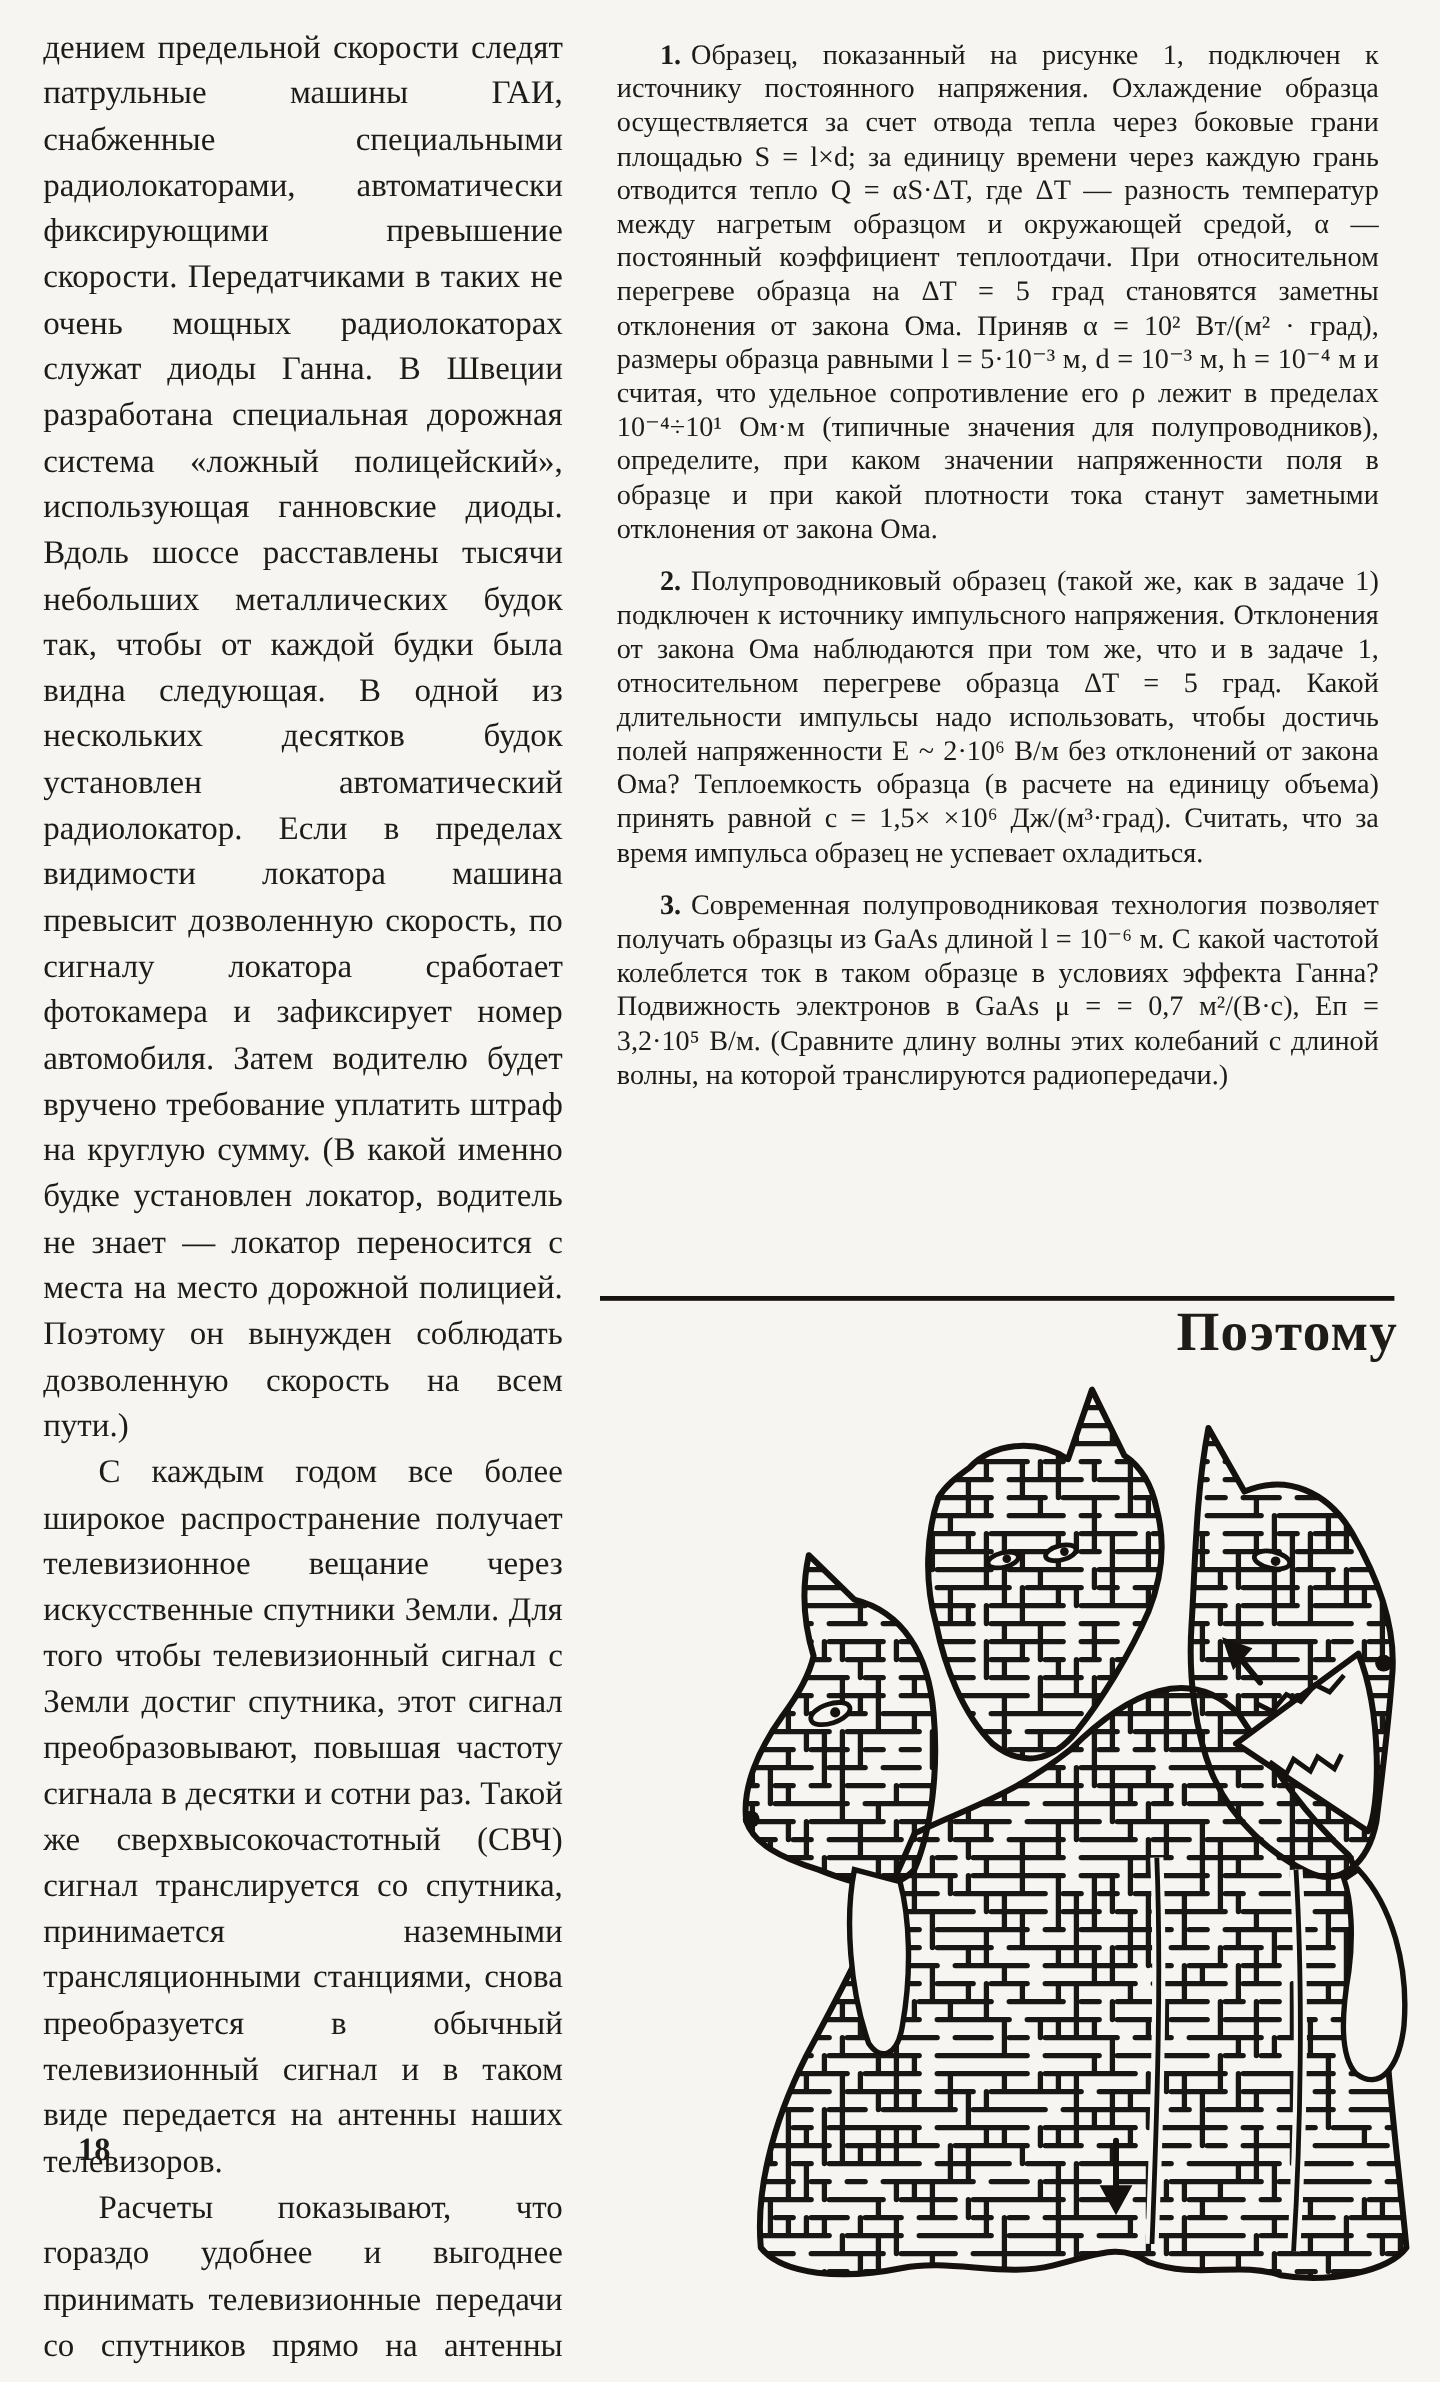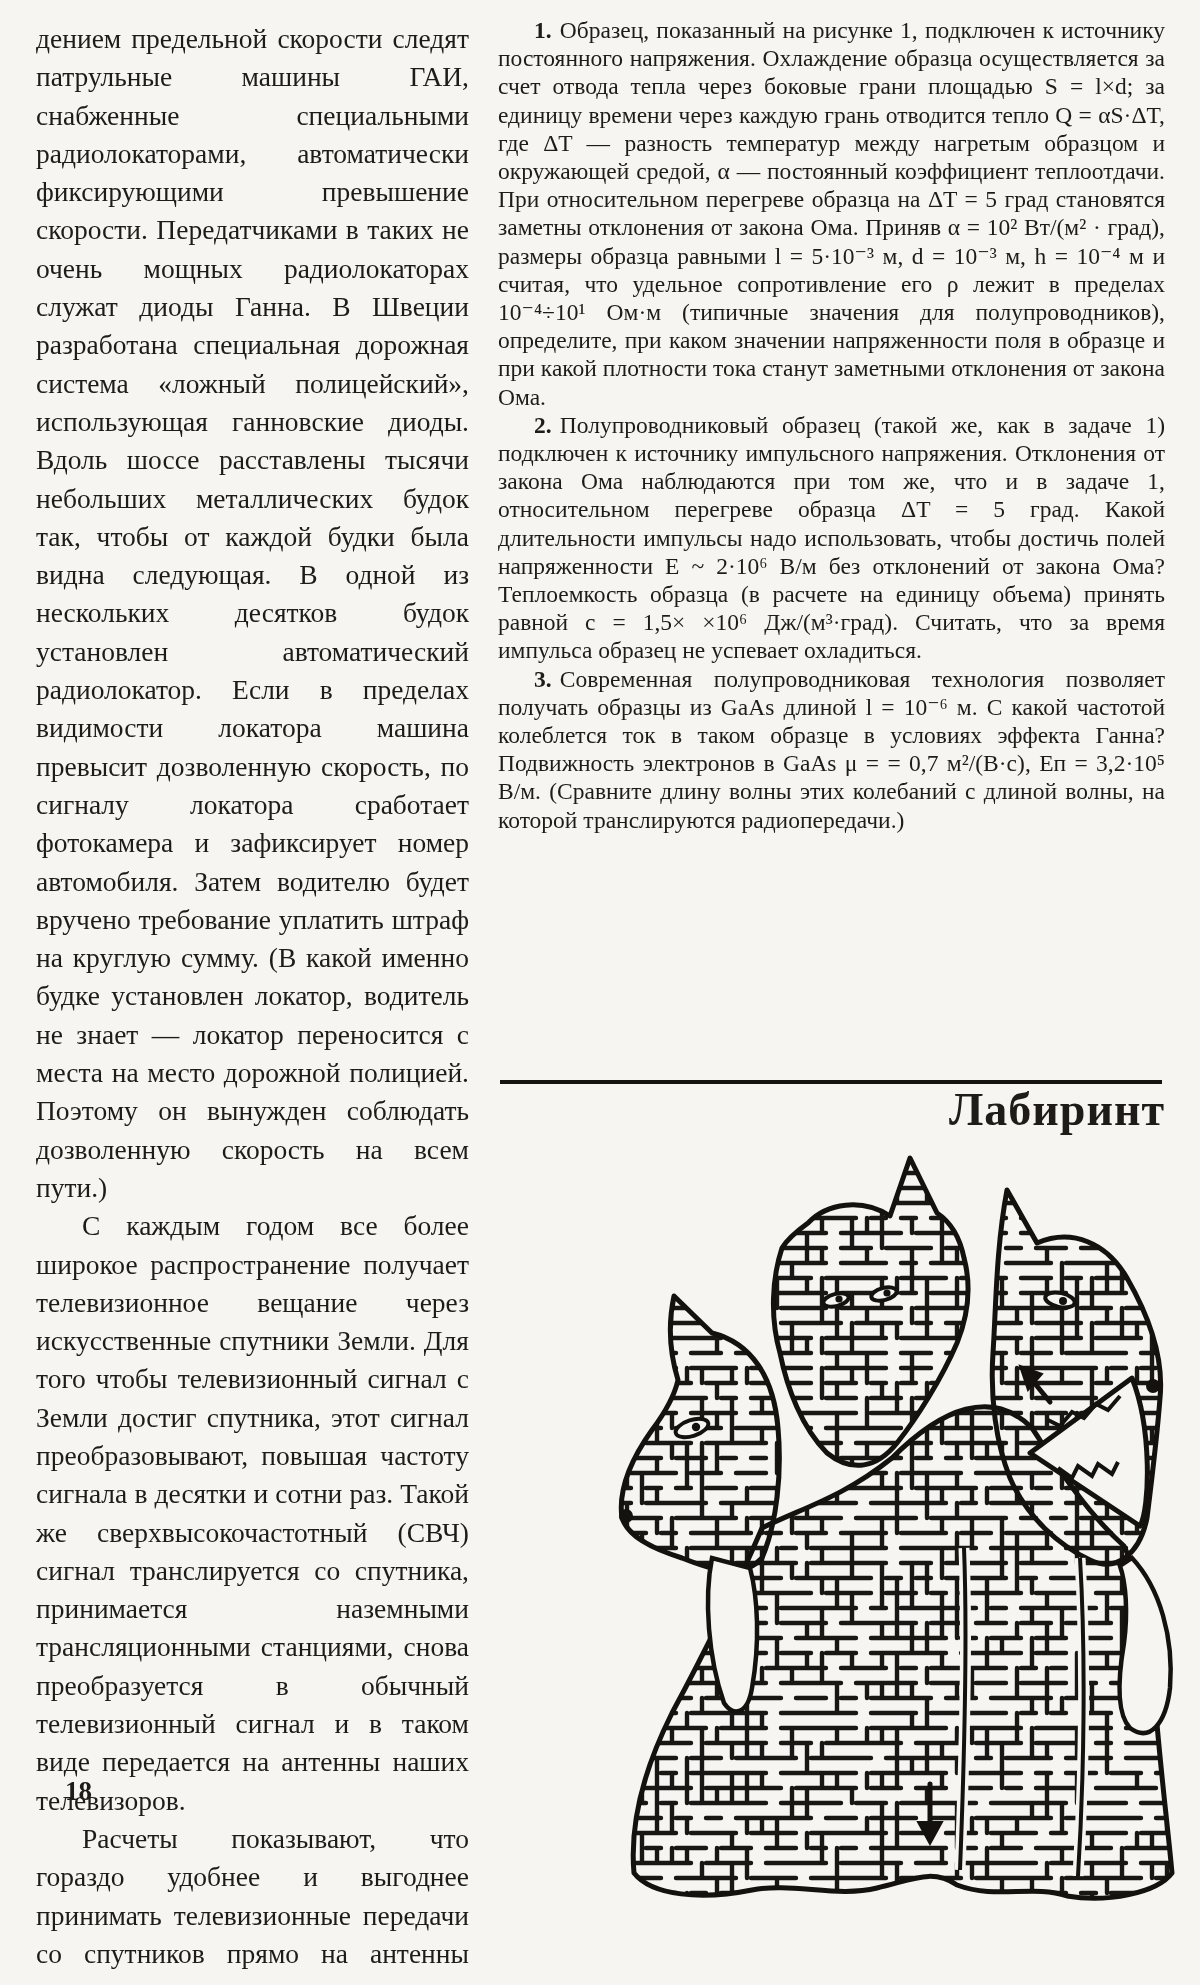--- a/index.html
+++ b/index.html
@@ -19,21 +19,21 @@
   .col-left p.cont{text-indent:0;}
   
   .col-right{
     position:absolute; left:498px; top:16px; width:667px;
     font-size:23.5px; line-height:28.2px; text-align:justify;
   }
   .problems-header{
     margin:0 0 4px 0; font-size:24px; font-weight:normal;
     letter-spacing:10px; line-height:30px;
   }
-  .problem{margin:0; text-indent:36px;}
+  .problem{margin:16px; text-indent:36px;}
   .problem .pn{font-weight:bold; margin-right:0.35em;}
   
   .rule{
     position:absolute; left:500px; top:1080px; width:662px; height:4px;
     background:#161310;
   }
   .labyrinth-title{
     position:absolute; left:800px; top:1086px; width:365px; margin:0;
     text-align:right; font-size:46px; line-height:48px; font-weight:bold;
     letter-spacing:1px;
@@ -59,21 +59,21 @@
   </div>
 
   <div class="col-right">
     <p class="problem"><b class="pn">1.</b><span>Образец, показанный на рисунке 1, подключен к источнику постоянного напряжения. Охлаждение образца осуществляется за счет отвода тепла через боковые грани площадью S = l×d; за единицу времени через каждую грань отводится тепло Q = αS·ΔT, где ΔT — разность температур между нагретым образцом и окружающей средой, α — постоянный коэффициент теплоотдачи. При относительном перегреве образца на ΔT = 5 град становятся заметны отклонения от закона Ома. Приняв α = 10² Вт/(м² · град), размеры образца равными l = 5·10⁻³ м, d = 10⁻³ м, h = 10⁻⁴ м и считая, что удельное сопротивление его ρ лежит в пределах 10⁻⁴÷10¹ Ом·м (типичные значения для полупроводников), определите, при каком значении напряженности поля в образце и при какой плотности тока станут заметными отклонения от закона Ома.</span></p>
     <p class="problem"><b class="pn">2.</b><span>Полупроводниковый образец (такой же, как в задаче 1) подключен к источнику импульсного напряжения. Отклонения от закона Ома наблюдаются при том же, что и в задаче 1, относительном перегреве образца ΔT = 5 град. Какой длительности импульсы надо использовать, чтобы достичь полей напряженности E ~ 2·10⁶ В/м без отклонений от закона Ома? Теплоемкость образца (в расчете на единицу объема) принять равной c = 1,5× ×10⁶ Дж/(м³·град). Считать, что за время импульса образец не успевает охладиться.</span></p>
     <p class="problem"><b class="pn">3.</b><span>Современная полупроводниковая технология позволяет получать образцы из GaAs длиной l = 10⁻⁶ м. С какой частотой колеблется ток в таком образце в условиях эффекта Ганна? Подвижность электронов в GaAs μ = = 0,7 м²/(В·с), Еп = 3,2·10⁵ В/м. (Сравните длину волны этих колебаний с длиной волны, на которой транслируются радиопередачи.)</span></p>
   </div>
 
   <div class="rule"></div>
 
-  <h1 class="labyrinth-title">Лабиринт</h1>
+  <h1 class="labyrinth-title">Поэтому</h1>
 
   <svg class="maze" viewBox="0 0 578 790" xmlns="http://www.w3.org/2000/svg" aria-hidden="true">
     <defs>
       <clipPath id="dogClip">
 
         <path d="M150,400 C120,470 95,520 60,585 C30,645 18,700 22,745 C40,768 90,772 140,762
                  C180,754 225,770 265,760 C300,752 320,740 345,757 C385,772 420,756 455,768
                  C495,775 545,765 560,745 C556,700 548,640 542,560 C538,500 528,450 512,418
                  C470,380 440,330 420,300 C380,260 330,280 280,330 C230,370 190,380 150,400 Z"></path>
 

